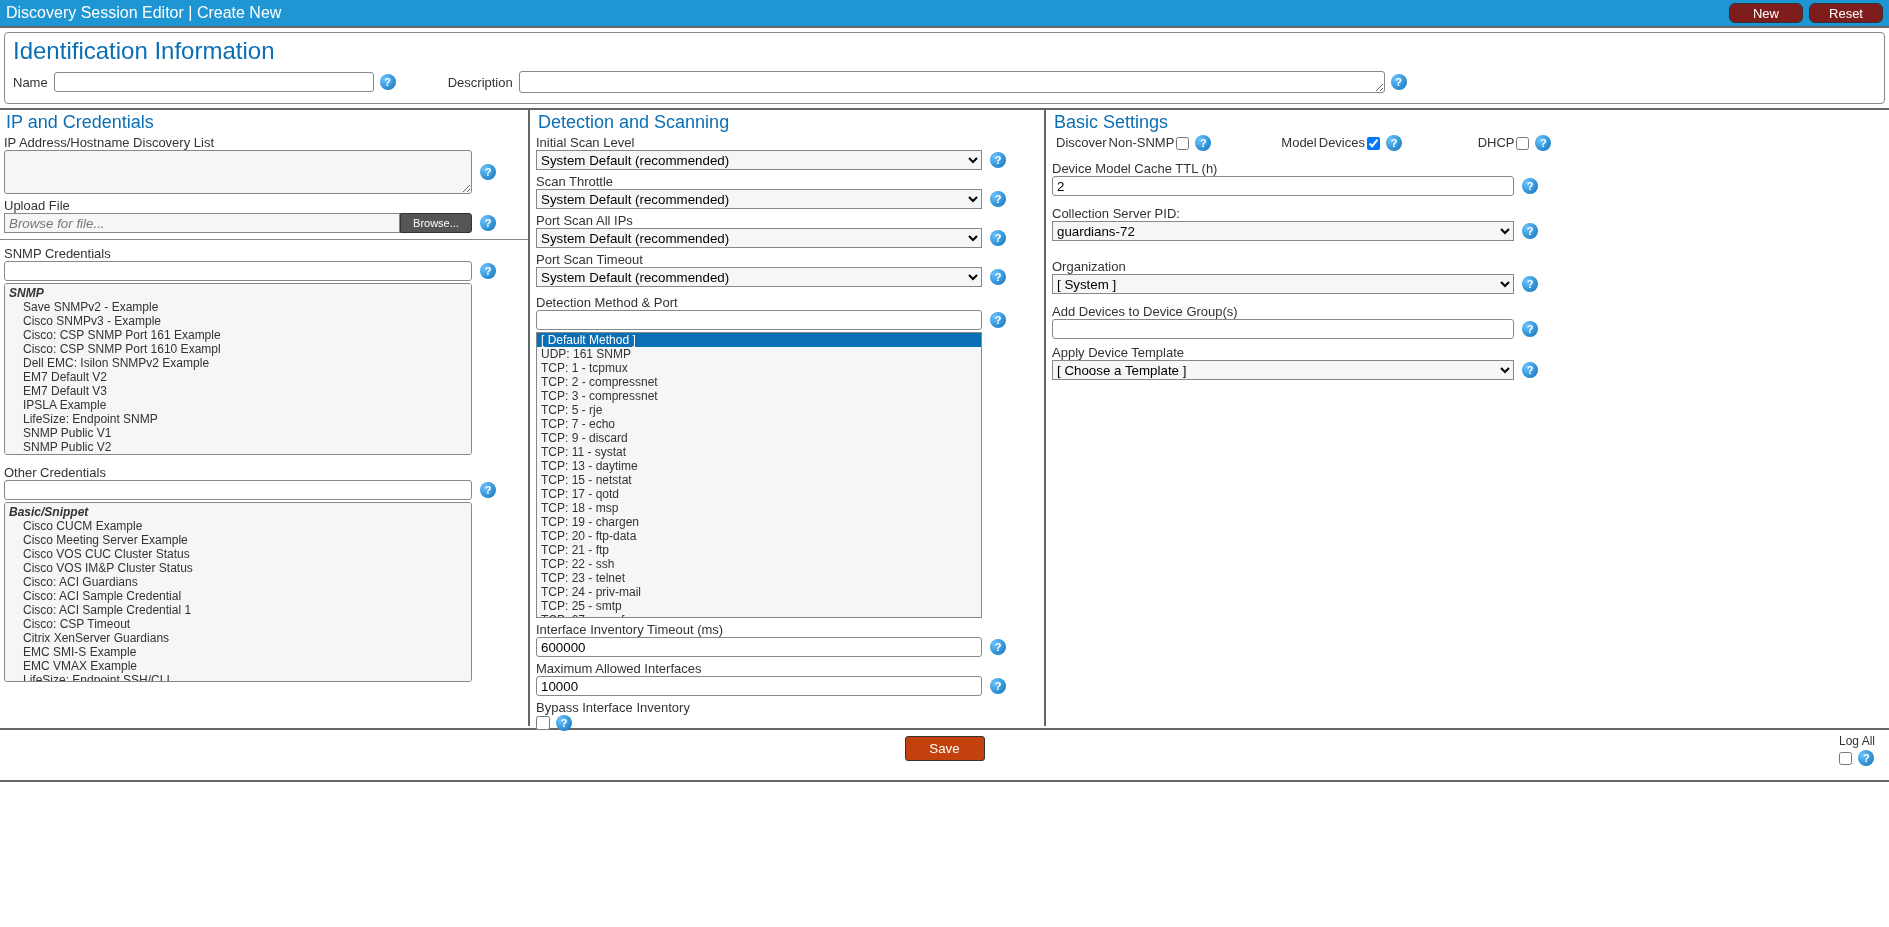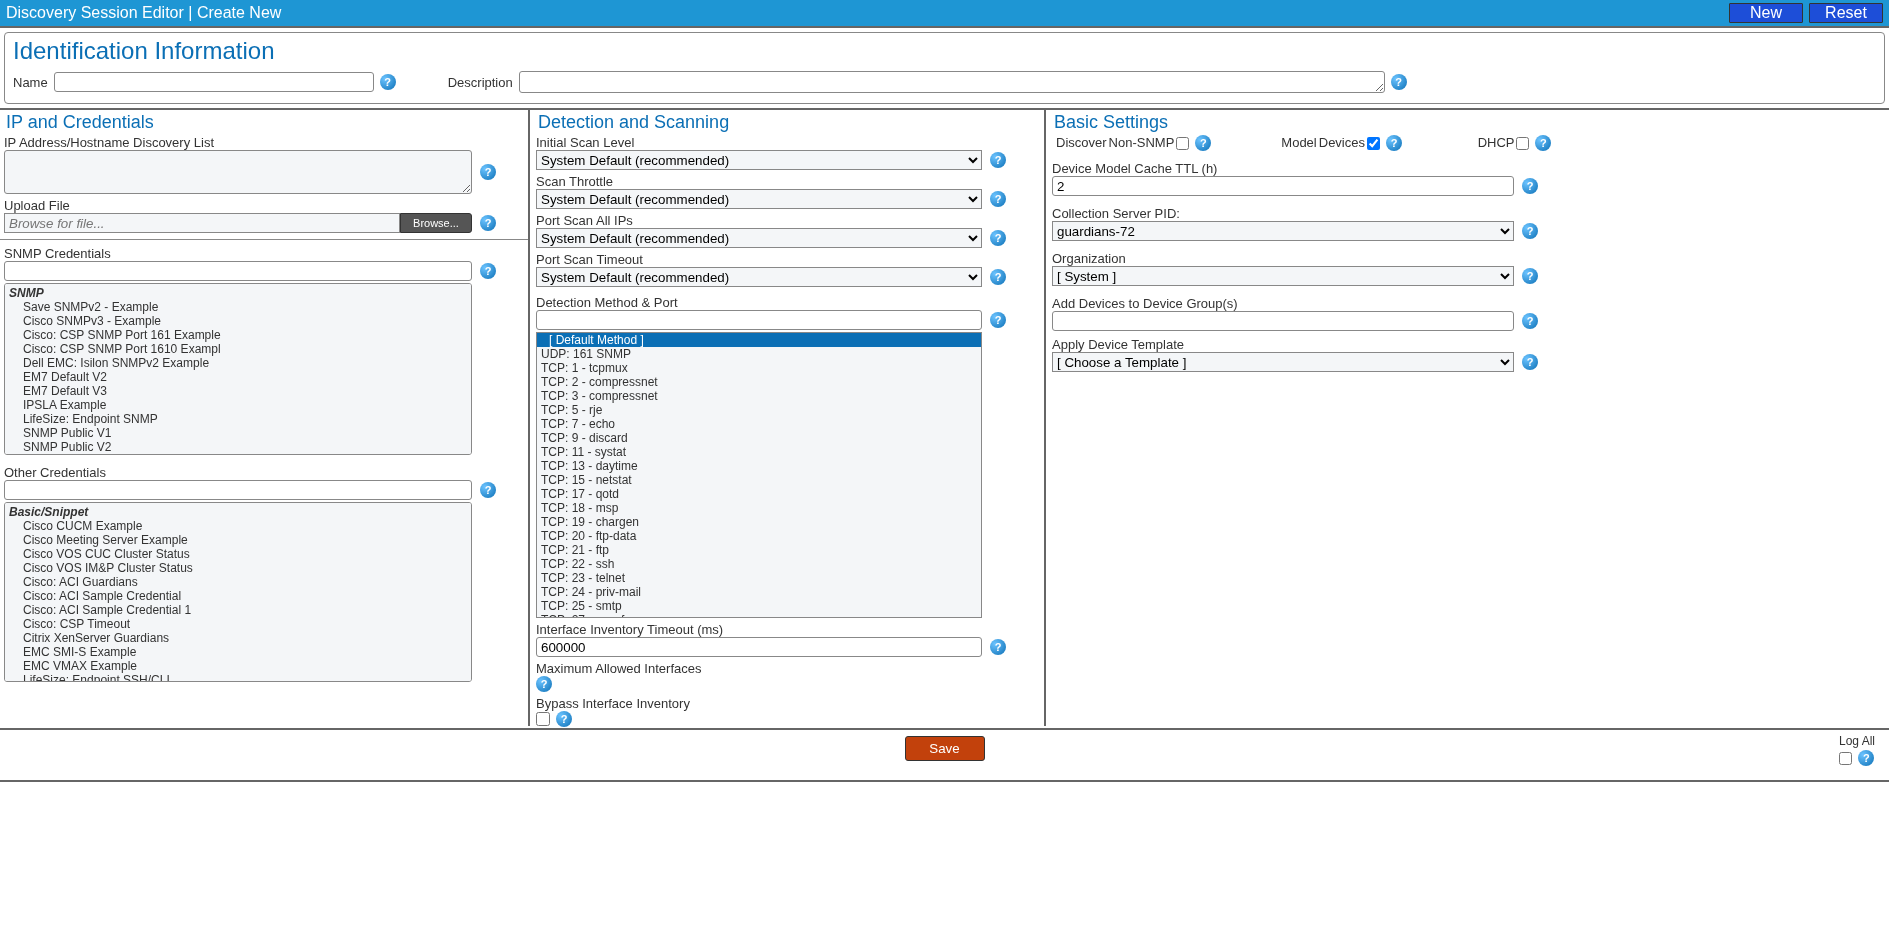--- a/index.html
+++ b/index.html
@@ -2,21 +2,21 @@
 <html><head>
 <meta charset="utf-8">
 <style>
   * { box-sizing: border-box; margin: 0; padding: 0; }
   html, body { width: 1889px; height: 927px; font-family: Arial, Helvetica, sans-serif; font-size: 12px; background: #fff; color: #333; }
 
   
   .top-bar { width: 100%; height: 28px; background: #1e96d4; display: flex; align-items: center; justify-content: space-between; padding: 0 6px; border-bottom: 2px solid #666; }
   .top-title { color: #fff; font-size: 16px; }
   .top-btns { display: flex; gap: 6px; }
-  .top-btn { width: 74px; height: 20px; background: #1d4ed8; color: #fff; border: 1px solid #333; border-radius: 1px; font-size: 16px; cursor: pointer; }
+  .top-btn { width: 74px; height: 20px; background: #7f1d1d; color: #fff; border: 1px solid #333; border-radius: 6px; font-size: 13px; cursor: pointer; }
 
   
   .ident-box { border: 1px solid #888; border-radius: 4px; margin: 4px 4px 0 4px; padding: 4px 8px 10px 8px; }
   .section-legend { color: #0b6fb5; font-size: 24px; margin-bottom: 6px; }
   .ident-row { display: flex; align-items: center; gap: 6px; }
   .ident-row label { font-size: 13px; }
   .ident-row input[type=text], .ident-row textarea { border: 1px solid #888; border-radius: 3px; padding: 2px 4px; font-family: inherit; }
   #id-name { width: 320px; height: 20px; }
   #id-desc { width: 866px; height: 22px; resize: both; }
   .gap-flex { flex: 0 0 40px; }
@@ -46,21 +46,21 @@
   .list-box { width: 468px; border: 1px solid #888; border-radius: 3px; background: #f4f6f8; overflow-y: scroll; font-size: 12px; padding: 2px 4px; }
   .list-head { font-style: italic; font-weight: bold; }
   .list-item { padding-left: 14px; white-space: nowrap; }
   #snmp-list  { height: 172px; }
   #other-list { height: 180px; }
 
   
   select.full { width: 446px; height: 20px; border: 1px solid #888; background: #f4f6f8; font-family: inherit; }
   input.full-text { width: 446px; height: 20px; border: 1px solid #888; border-radius: 3px; padding: 0 4px; background: #fff; }
   .det-box { width: 446px; height: 286px; border: 1px solid #888; background: #f4f6f8; overflow-y: scroll; font-size: 12px; }
-  .det-sel { background: #0b6fb5; color: #fff; padding: 0 12px; }
+  .det-sel { background: #0b6fb5; color: #fff; padding: 0 4px; }
   .det-item { padding: 0 4px; }
 
   .chk-row { display: flex; align-items: center; justify-content: center; gap: 6px; }
   .chk-row input[type=checkbox] { width: 14px; height: 14px; }
 
   
   .basic-top { display: flex; gap: 70px; margin-left: 4px; margin-bottom: 10px; }
   .basic-chk { display: flex; flex-direction: row; gap: 2px; font-size: 13px; }
   .basic-chk .row { display: flex; align-items: center; gap: 6px; }
 
@@ -258,20 +258,21 @@
       <span class="field-lbl">Interface Inventory Timeout (ms)</span>
       <div class="help-wrap">
         <input class="full-text" type="text" value="600000" style="">
         <span class="help">?</span>
       </div>
     </div>
 
     <div class="field-row">
       <span class="field-lbl">Maximum Allowed Interfaces</span>
       <div class="help-wrap">
+        <input class="full-text" type="text" value="10000" style="">
         <span class="help">?</span>
       </div>
     </div>
 
     <div class="field-row">
       <span class="field-lbl">Bypass Interface Inventory</span>
       <div class="chk-row">
         <input type="checkbox" style="">
         <span class="help">?</span>
       </div>
@@ -317,21 +318,21 @@
     </div>
 
     <div class="field-row" style="margin-top:10px;">
       <span class="field-lbl">Collection Server PID:</span>
       <div class="help-wrap">
         <select class="right-full"><option>guardians-72</option></select>
         <span class="help">?</span>
       </div>
     </div>
 
-    <div class="field-row" style="margin-top:10px;">
+    <div class="field-row" style="margin-top:18px;">
       <span class="field-lbl">Organization</span>
       <div class="help-wrap">
         <select class="right-full"><option>[ System ]</option></select>
         <span class="help">?</span>
       </div>
     </div>
 
     <div class="field-row" style="margin-top:10px;">
       <span class="field-lbl">Add Devices to Device Group(s)</span>
       <div class="help-wrap">

